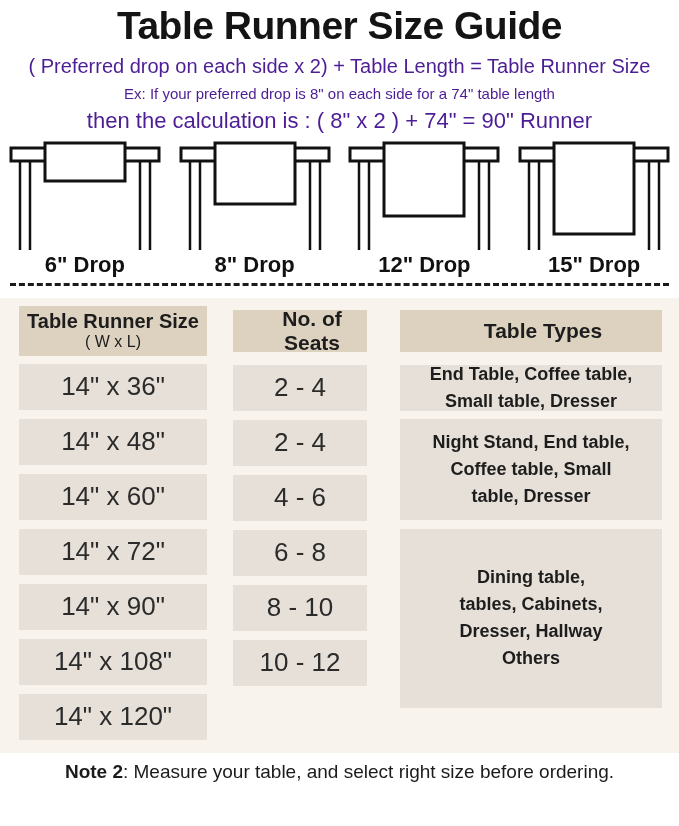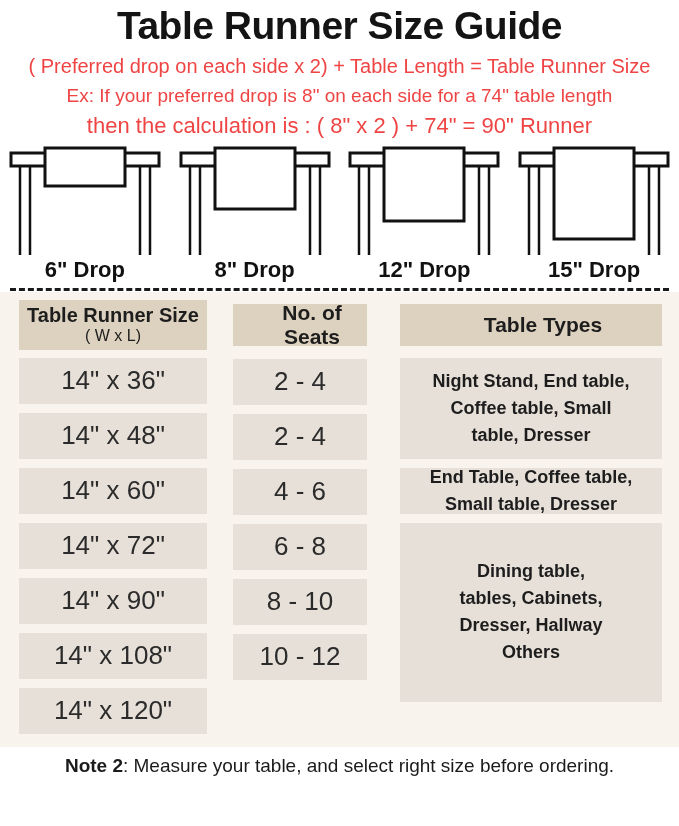--- a/index.html
+++ b/index.html
@@ -7,35 +7,35 @@
     width:679px; height:826px; overflow:hidden;
     background:#ffffff; color:#1b1b1b;
     font-family:"Liberation Sans", sans-serif;
     position:relative;
   }
   .title {
     text-align:center; font-size:39px; font-weight:800;
     letter-spacing:-0.5px; padding-top:4px; line-height:1.15;
     color:#141414;
   }
-  .formula { text-align:center; color:#ef4444; }
+  .formula { text-align:center; color:#4c1d95; }
   .f-line1 { font-size:20px; margin-top:6px; }
-  .f-line2 { font-size:19px; margin-top:7px; }
+  .f-line2 { font-size:15px; margin-top:7px; }
   .f-line3 { font-size:22px; margin-top:6px; }
 
   .figs { display:flex; margin-top:6px; }
   .fig { width:25%; display:flex; flex-direction:column; align-items:center; }
   .fig svg { display:block; }
   .fig-label { font-size:22px; font-weight:700; margin-top:2px; color:#111; }
 
   .dashes { border-top:3px dashed var(--line, #1a1a1a); margin:5px 10px 0 10px; }
 
   .tablewrap {
     background:var(--section-bg, #f8f3ec);
-    margin-top:1px; padding:8px 17px 13px 19px;
+    margin-top:12px; padding:8px 17px 13px 19px;
     display:flex; align-items:flex-start;
   }
   .col { display:flex; flex-direction:column; }
   .col-size  { width:188px; }
   .col-seats { width:134px; margin-left:26px; }
   .col-types { width:262px; margin-left:33px; }
 
   .hcell {
     background:var(--header-cell, #ddd2bf);
     display:flex; flex-direction:column; justify-content:center; align-items:center;
@@ -144,28 +144,28 @@
     <div class="cell">4 - 6</div>
     <div class="cell">6 - 8</div>
     <div class="cell">8 - 10</div>
     <div class="cell">10 - 12</div>
   </div>
 
   <div class="col col-types">
     <div class="hcell">
       <div class="h-single">Table Types</div>
     </div>
+    <div class="tcell tcell-b">
+      <div>End Table, Coffee table,</div>
+      <div>Small table, Dresser</div>
+    </div>
     <div class="tcell tcell-a first">
       <div>Night Stand, End table,</div>
       <div>Coffee table, Small</div>
       <div>table, Dresser</div>
-    </div>
-    <div class="tcell tcell-b">
-      <div>End Table, Coffee table,</div>
-      <div>Small table, Dresser</div>
     </div>
     <div class="tcell tcell-c">
       <div>Dining table,</div>
       <div>tables, Cabinets,</div>
       <div>Dresser, Hallway</div>
       <div>Others</div>
     </div>
   </div>
 </div>
 

